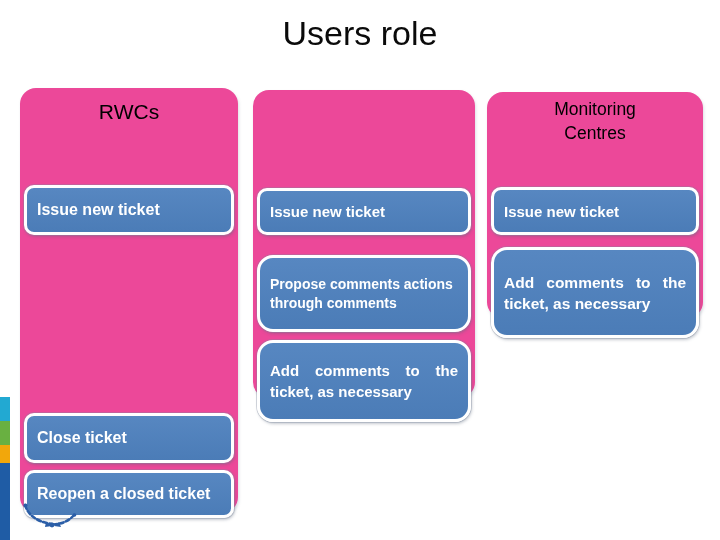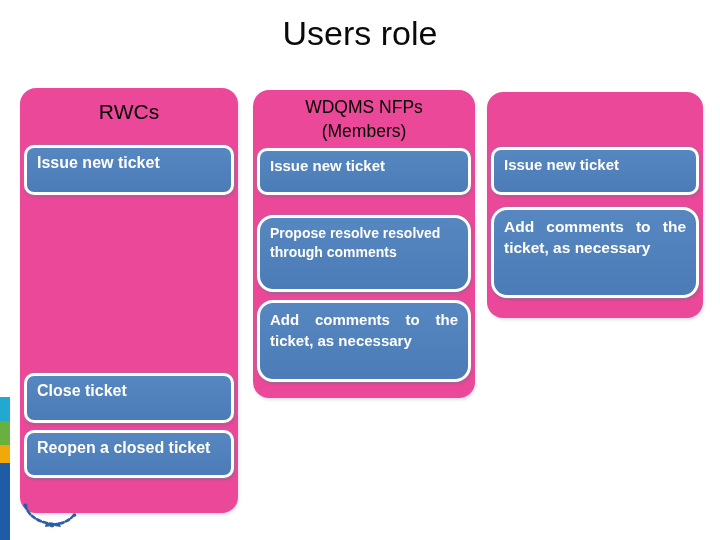--- a/index.html
+++ b/index.html
@@ -42,24 +42,24 @@
   .panel-mid   .panel-header{top:5px; font-size:17.5px;line-height:1.38;}
   .panel-right .panel-header{top:5px; font-size:17.5px;line-height:1.38;}
 
   
   .box{
     position:absolute;left:4px;right:4px;
     background:linear-gradient(180deg,#5787c1 0%,#4b7cb7 100%);
     border:3px solid #ffffff;
     border-radius:10px;
     box-shadow:0 0 0 1px rgba(130,140,160,.35), 1px 2px 3px rgba(90,100,120,.35);
-    display:flex;align-items:flex-start;
+    display:flex;align-items:center;
     box-sizing:border-box;
     padding:6px 10px;
-    color:#ffffff;font-weight:700;
+    color:#ffffff;font-weight:700;margin-top:40px;
   }
   .box span{display:block;width:100%;}
   .box.justify span{text-align:justify;}
   .box.big-radius{border-radius:16px;}
 
   
   .b-l0{top:57px; height:50px; font-size:16px;}
   .b-l1{top:117px;height:150px;font-size:16px;line-height:22px;}
   .b-l2{top:285px;height:50px; font-size:16px;}
   .b-l3{top:342px;height:48px; font-size:16px;}
@@ -94,34 +94,34 @@
     </div>
     <div class="box b-l2">
       <span>Close ticket</span>
     </div>
     <div class="box b-l3">
       <span>Reopen a closed ticket</span>
     </div>
   </section>
 
   <section class="panel panel-mid">
-    <div class="panel-header">WDQMS NFPs
-(Members)</div>
     <div class="box b-m0">
       <span>Issue new ticket</span>
     </div>
     <div class="box b-m1 big-radius">
-      <span>Propose resolve resolved through comments</span>
+      <span>Propose comments actions through comments</span>
     </div>
     <div class="box b-m2 big-radius justify">
       <span>Add comments to the ticket, as necessary</span>
     </div>
   </section>
 
   <section class="panel panel-right">
+    <div class="panel-header">Monitoring
+Centres</div>
     <div class="box b-r0">
       <span>Issue new ticket</span>
     </div>
     <div class="box b-r1 big-radius justify">
       <span>Add comments to the ticket, as necessary</span>
     </div>
   </section>
 
   <svg class="logo" viewBox="0 0 58 26" aria-hidden="true">
     <g fill="none" stroke="#2b5ea7" stroke-width="2.6" stroke-linecap="round">

